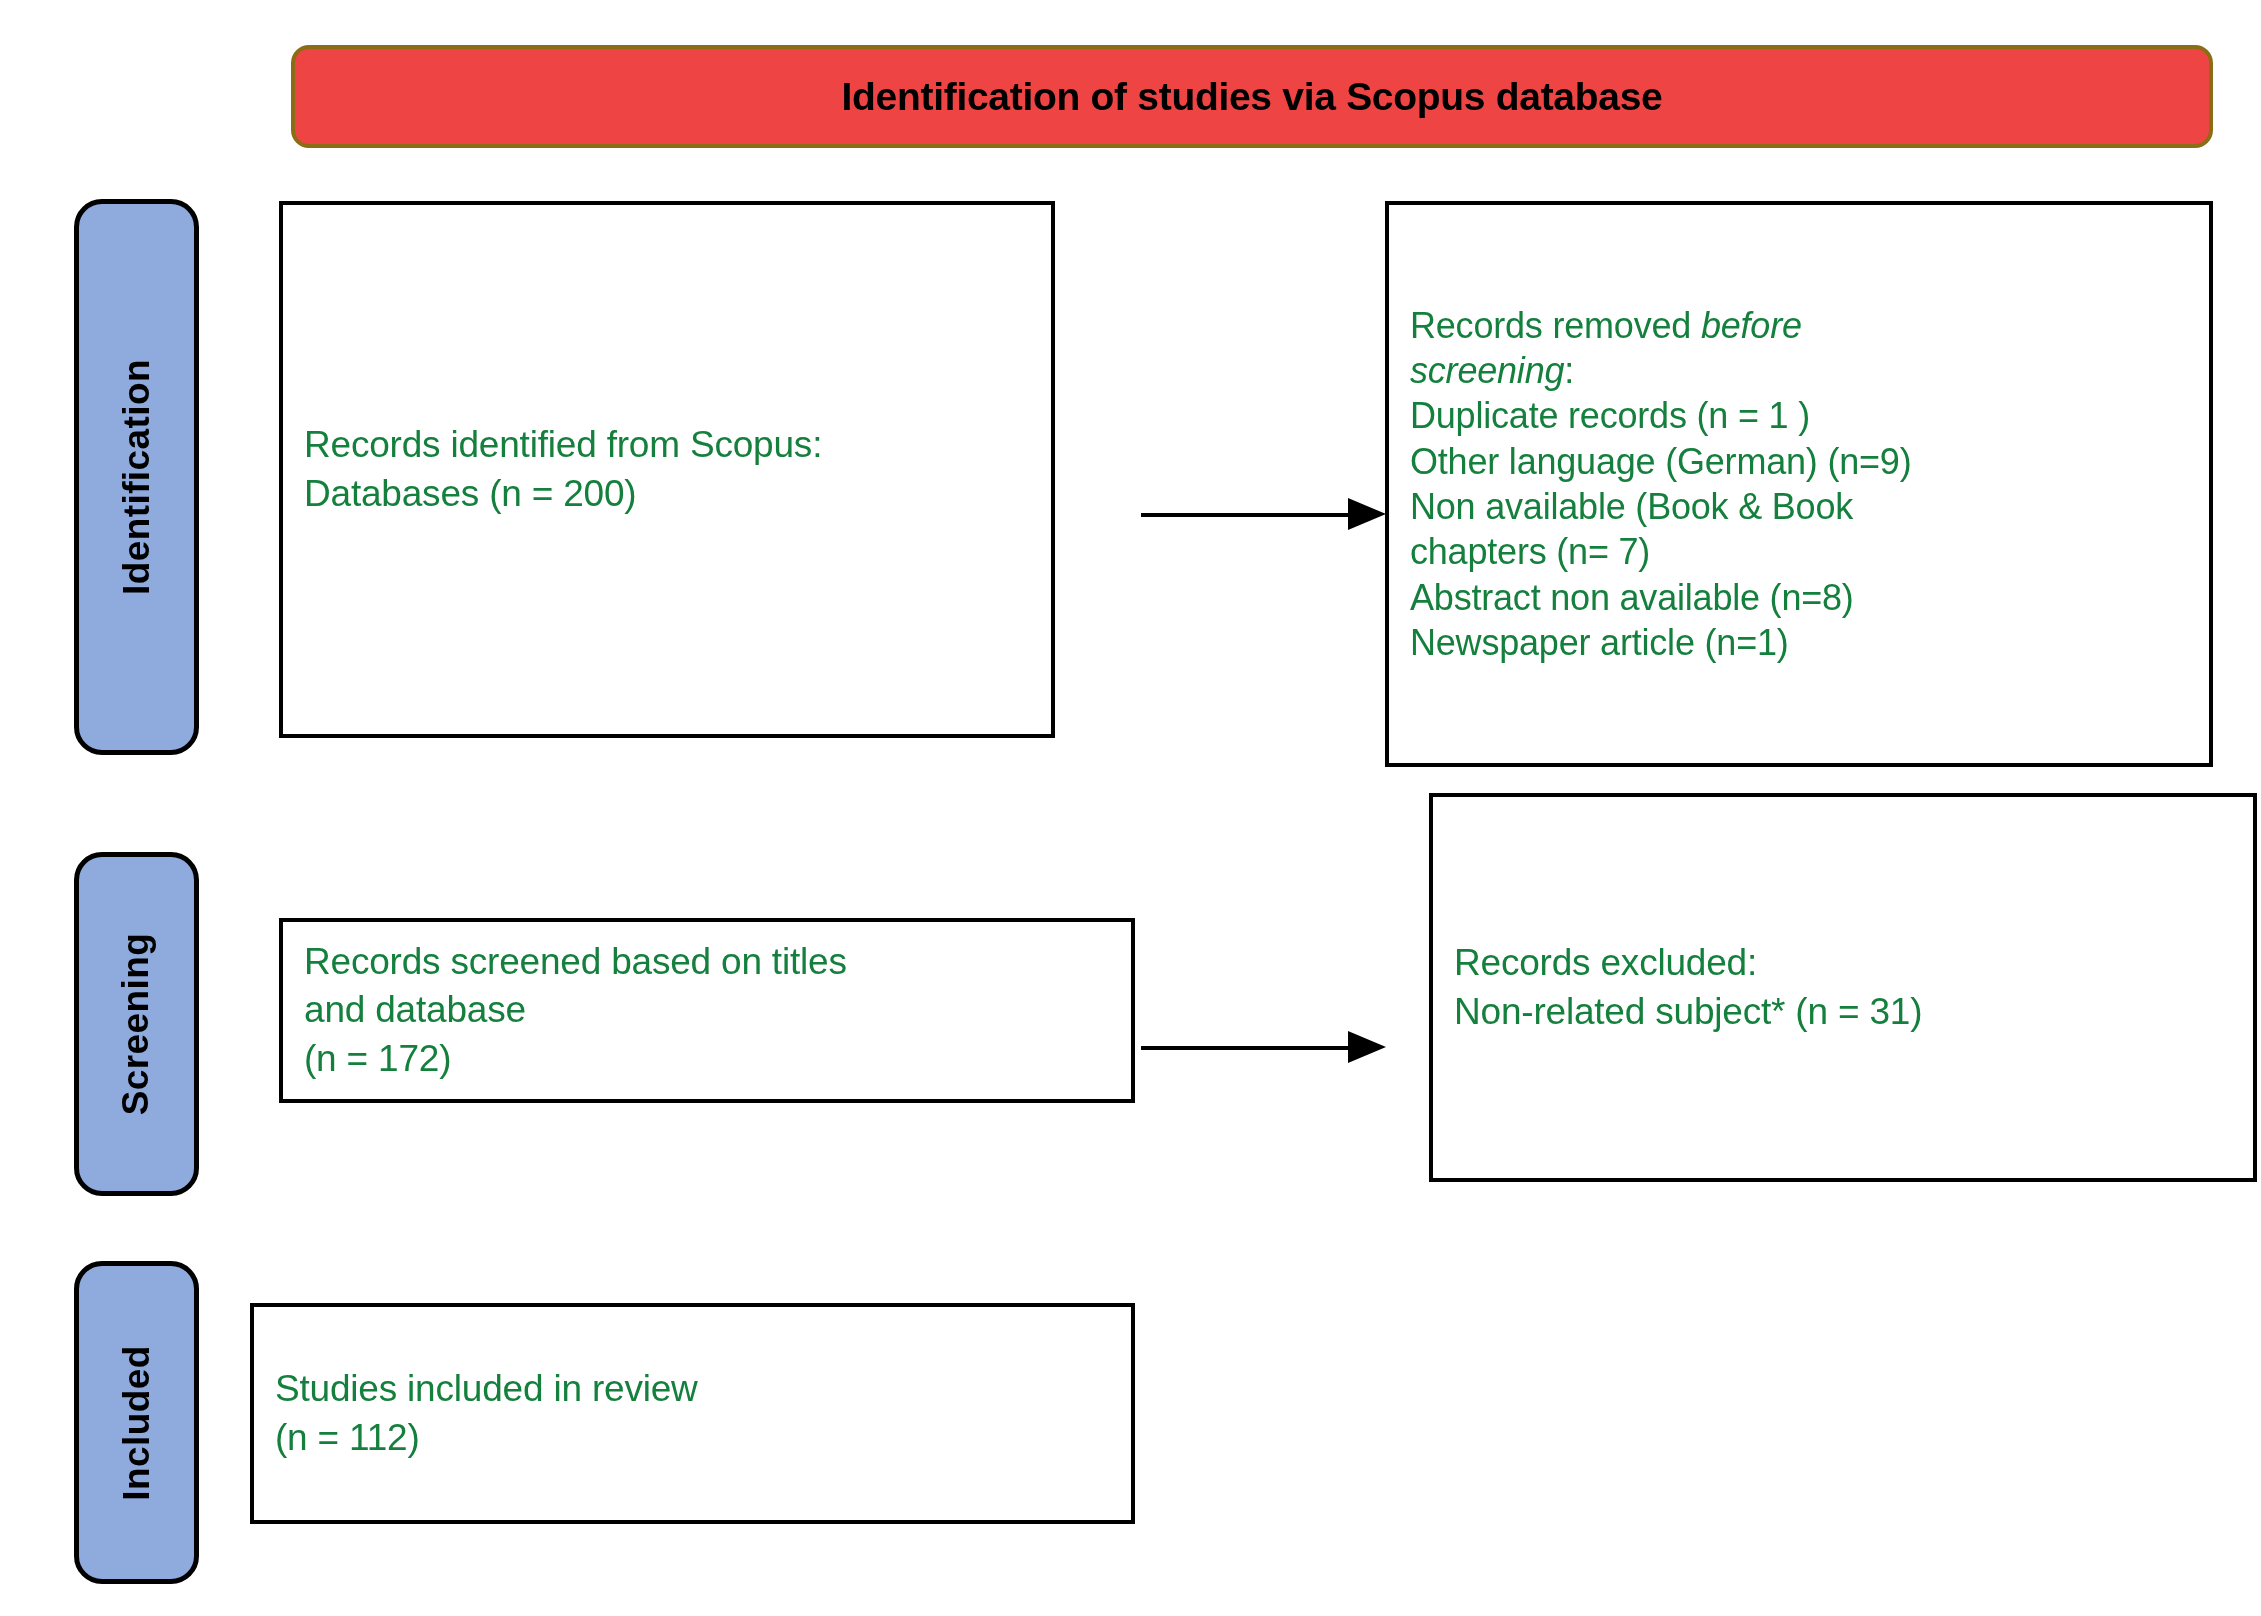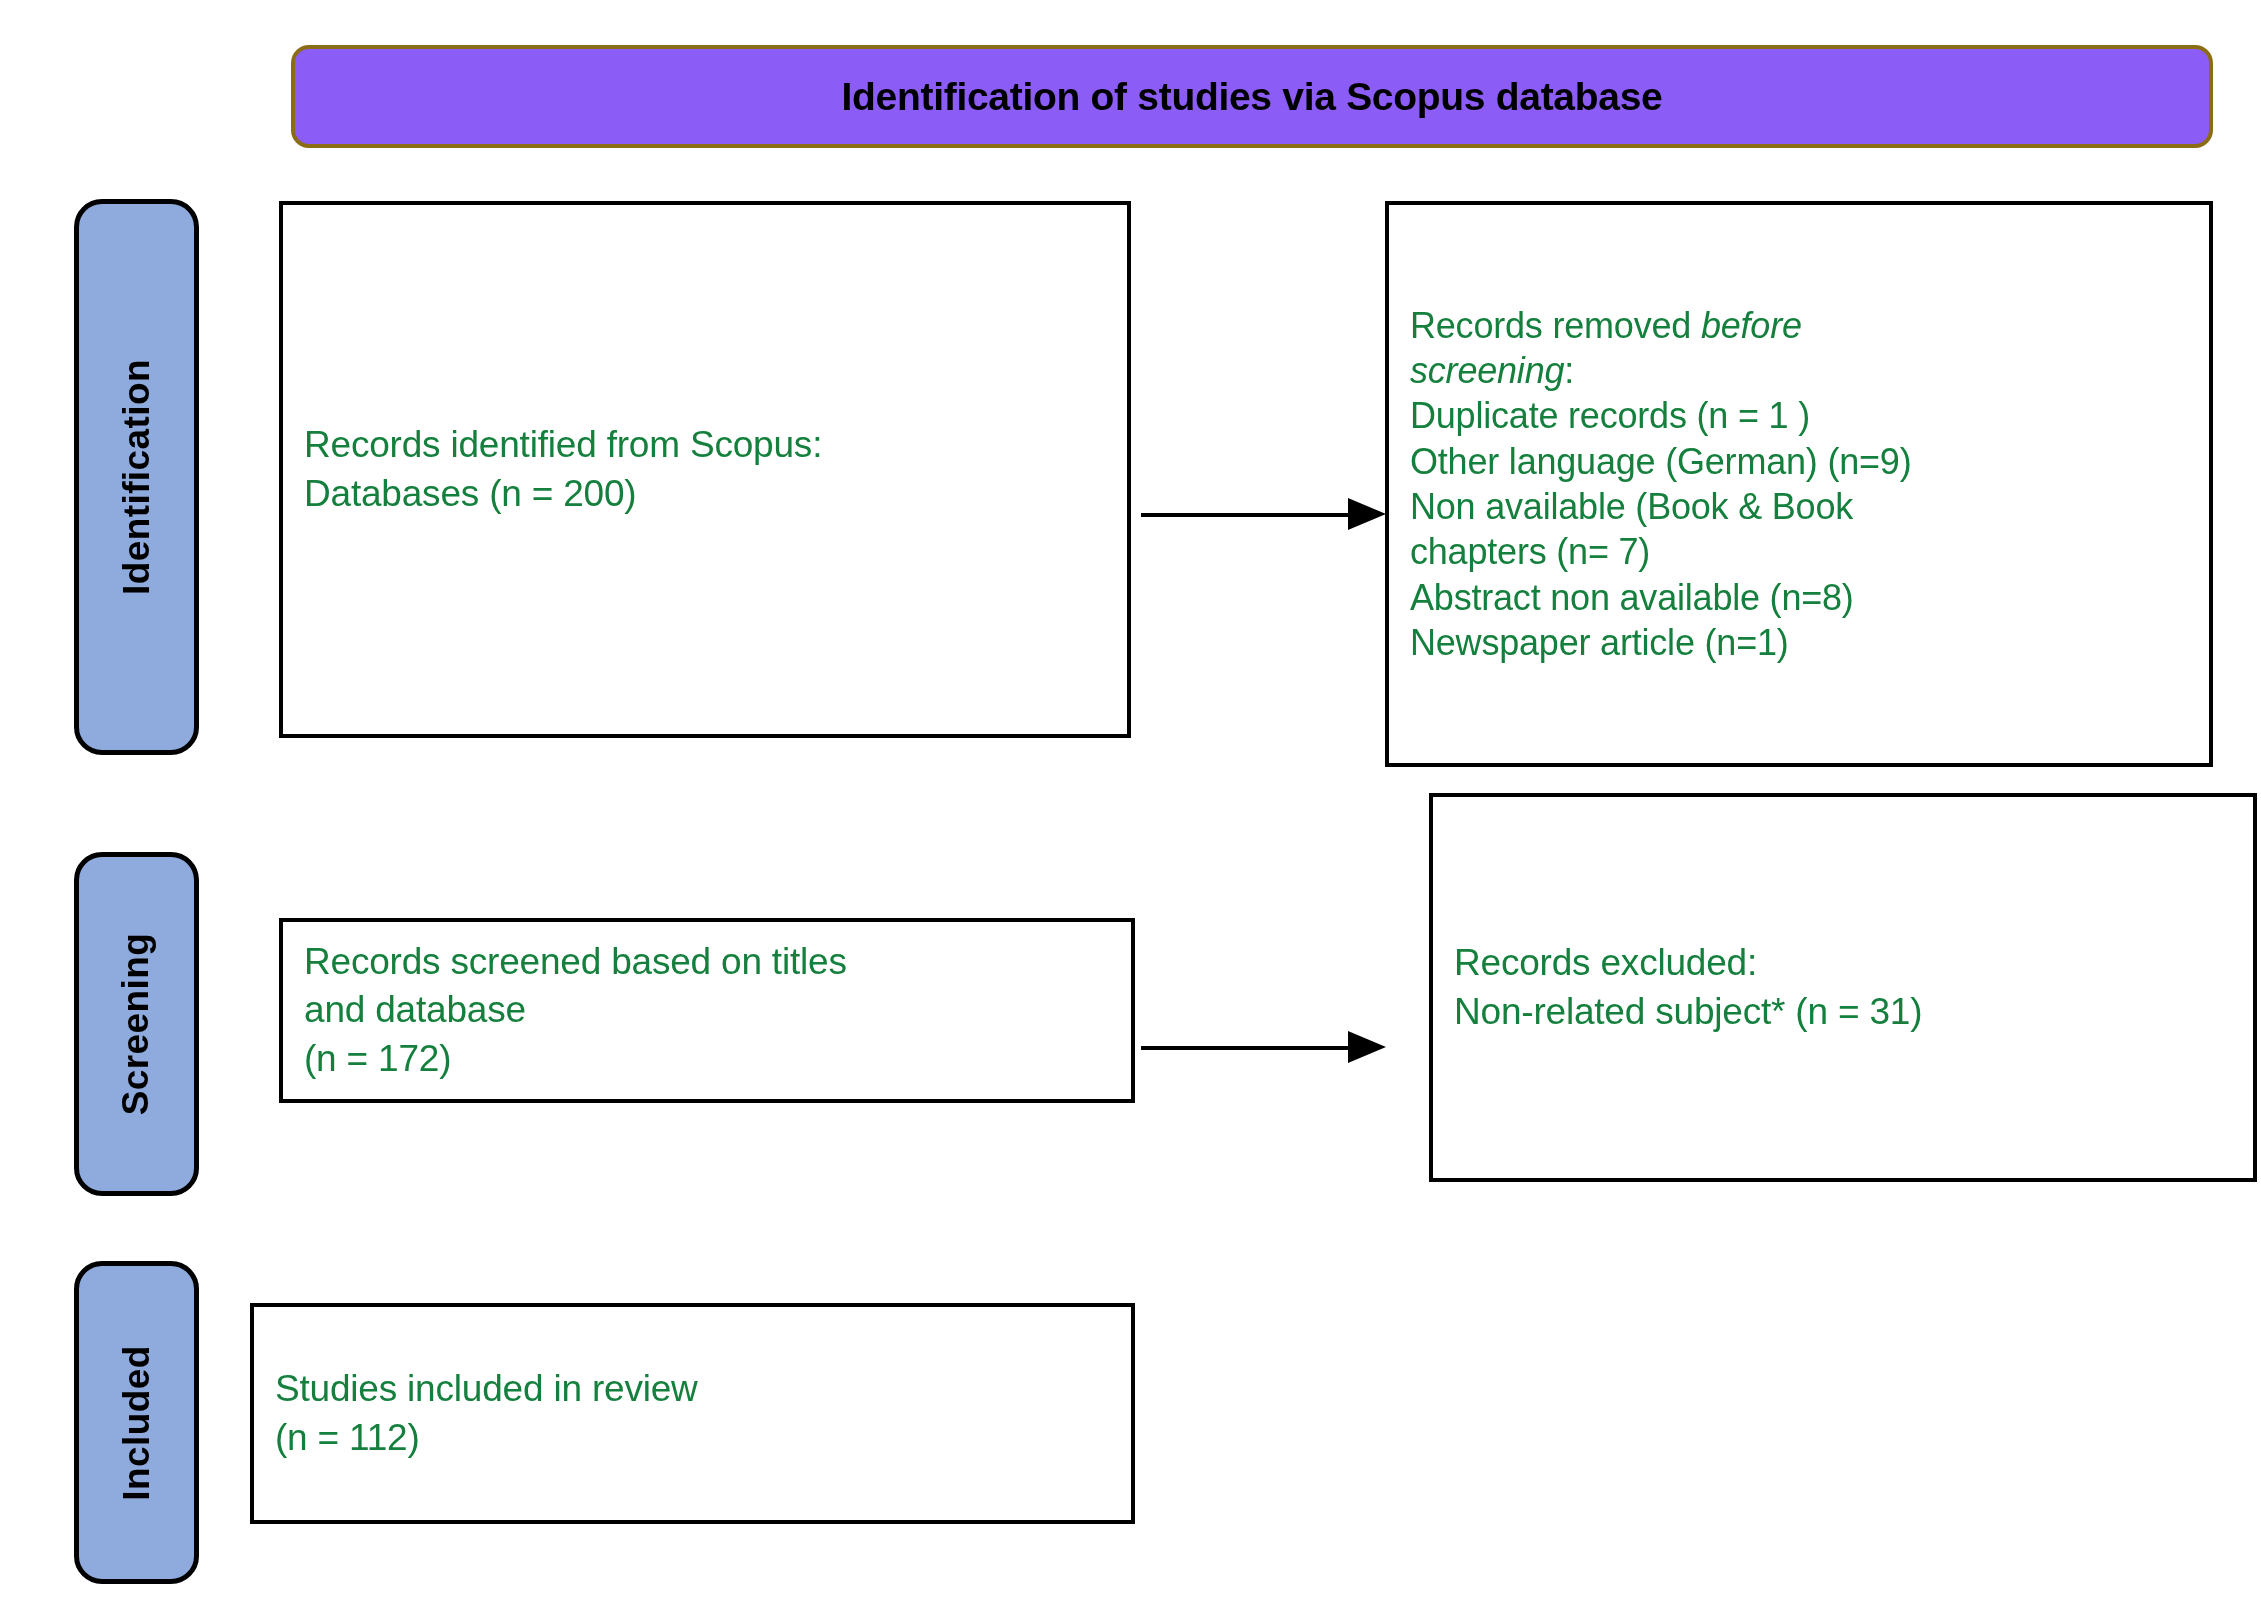--- a/index.html
+++ b/index.html
@@ -19,21 +19,21 @@
     overflow: hidden;
   }
 
   
   .banner {
     position: absolute;
     left: 291px;
     top: 45px;
     width: 1922px;
     height: 103px;
-    background: #8b5cf6;
+    background: #ef4444;
     border: 4.1px solid #8a6d14;
     border-radius: 18px;
     box-sizing: border-box;
     display: flex;
     align-items: center;
     justify-content: center;
   }
   .banner-text {
     font-size: 39px;
     font-weight: bold;
@@ -83,21 +83,21 @@
   .line {
     font-size: 37px;
     line-height: 1.30;
     color: #15803d;
     white-space: nowrap;
     letter-spacing: -0.2px;
   }
   .line .ital { font-style: italic; }
 
   #box-identified {
-    left: 279px; top: 201px; width: 852px; height: 537px;
+    left: 279px; top: 201px; width: 776px; height: 537px;
   }
   #box-removed {
     left: 1385px; top: 201px; width: 828px; height: 566px;
   }
   #box-removed .line { font-size: 36px; line-height: 1.26; }
   #box-screened {
     left: 279px; top: 918px; width: 856px; height: 185px;
   }
   #box-excluded {
     left: 1385px; top: 793px; width: 828px; height: 389px; margin-left: 44px;

